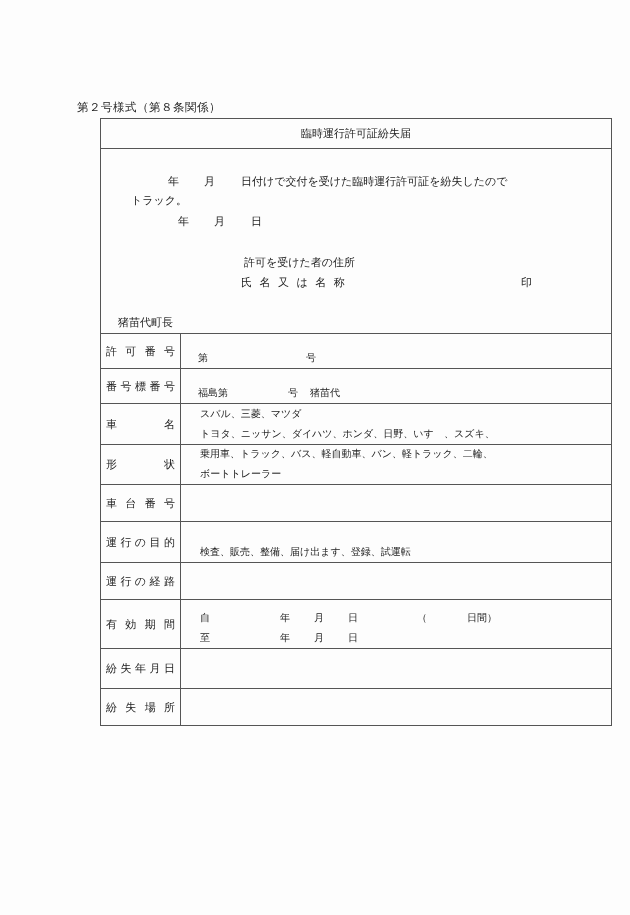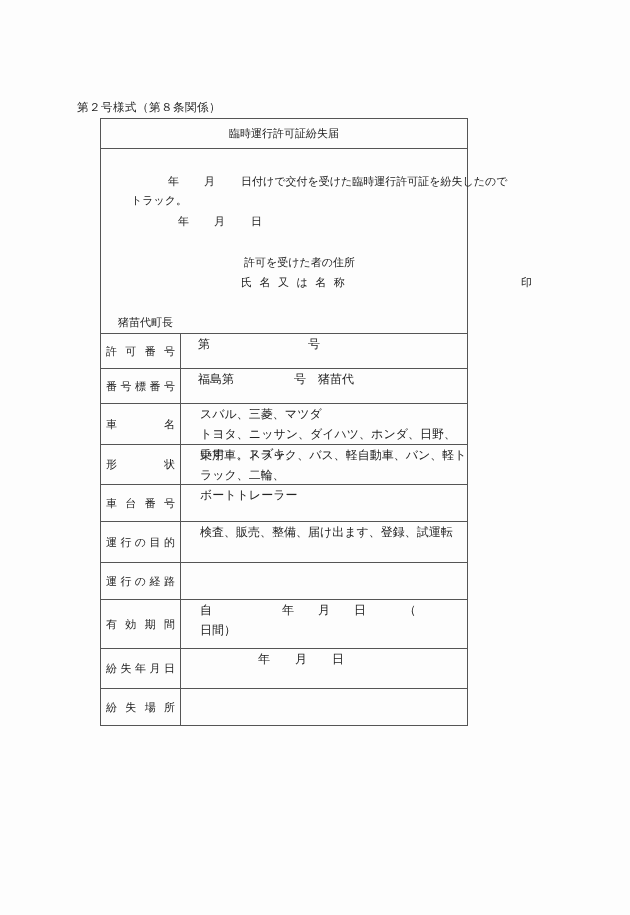--- a/index.html
+++ b/index.html
@@ -1,29 +1,29 @@
 <!DOCTYPE html>
 <html><head>
 <meta charset="utf-8">
 <style>
   html, body { margin:0; padding:0; background:#fdfdfd; }
   body { width:630px; height:915px; position:relative; overflow:hidden;
          font-family:"DejaVu Serif","Liberation Serif",serif; color:#222; font-size:11px; }
   .form-label { position:absolute; left:77px; top:100px; font-size:11.5px; letter-spacing:0.5px; }
-  .frame { position:absolute; left:100px; top:118px; width:368px; height:608px;
+  .frame { position:absolute; left:100px; top:118px; width:512px; height:608px;
            border:1px solid #555; box-sizing:border-box; }
   .title { position:absolute; left:0; right:0; top:0; height:29px; border-bottom:1px solid #555;
            display:flex; align-items:center; justify-content:center; font-size:11px; }
   .abs { position:absolute; white-space:pre; }
   .row { position:absolute; left:0; right:0; border-top:1px solid #555; box-sizing:border-box; }
   .lab { position:absolute; left:0; top:0; bottom:0; width:80px; border-right:1px solid #555;
          display:flex; align-items:center; box-sizing:border-box; padding:0 5px; font-size:11px; }
   .lab span { width:100%; display:flex; justify-content:space-between; }
   .val { position:absolute; left:80px; right:0; top:0; bottom:0; padding-left:17px;
-         display:flex; flex-direction:column; justify-content:flex-start; font-size:12px; line-height:20px; }
+         display:flex; flex-direction:column; justify-content:flex-end; font-size:10px; line-height:20px; }
 </style>
 </head>
 <body>
 
 <div class="form-label">第２号様式（第８条関係）</div>
 
 <div class="frame">
   <div class="title">臨時運行許可証紛失届</div>
 
   <span class="abs" style="left:67px;top:55px">年</span>
@@ -136,36 +136,34 @@
   <div class="row" style="top:480px;height:49px">
     <div class="lab">
         <span>
           <b style="font-weight:normal">有</b>
           <b style="font-weight:normal">効</b>
           <b style="font-weight:normal">期</b>
           <b style="font-weight:normal">間</b>
         </span>
       </div>
     <div class="val" style="padding-left:19px">
-      <div><span>自</span><span style="margin-left:70px">年</span><span style="margin-left:24px">月</span><span style="margin-left:24px">日</span><span style="margin-left:38px">（　　　　日間）</span></div>
+      <div><span>自</span><span style="margin-left:70px">年</span><span style="margin-left:24px">月</span><span style="margin-left:24px">日</span><span style="margin-left:59px">（　　　　日間）</span></div>
+      <div><span>至</span><span style="margin-left:70px">年</span><span style="margin-left:24px">月</span><span style="margin-left:24px">日</span></div>
     </div>
   </div>
 
   <div class="row" style="top:529px;height:40px">
     <div class="lab">
         <span>
           <b style="font-weight:normal">紛</b>
           <b style="font-weight:normal">失</b>
           <b style="font-weight:normal">年</b>
           <b style="font-weight:normal">月</b>
           <b style="font-weight:normal">日</b>
         </span>
-      </div>
-    <div class="val">
-        <div><span style="margin-left:60px">年</span><span style="margin-left:25px">月</span><span style="margin-left:25px">日</span></div>
       </div>
   </div>
 
   <div class="row" style="top:569px;height:38px">
     <div class="lab">
         <span>
           <b style="font-weight:normal">紛</b>
           <b style="font-weight:normal">失</b>
           <b style="font-weight:normal">場</b>
           <b style="font-weight:normal">所</b>

